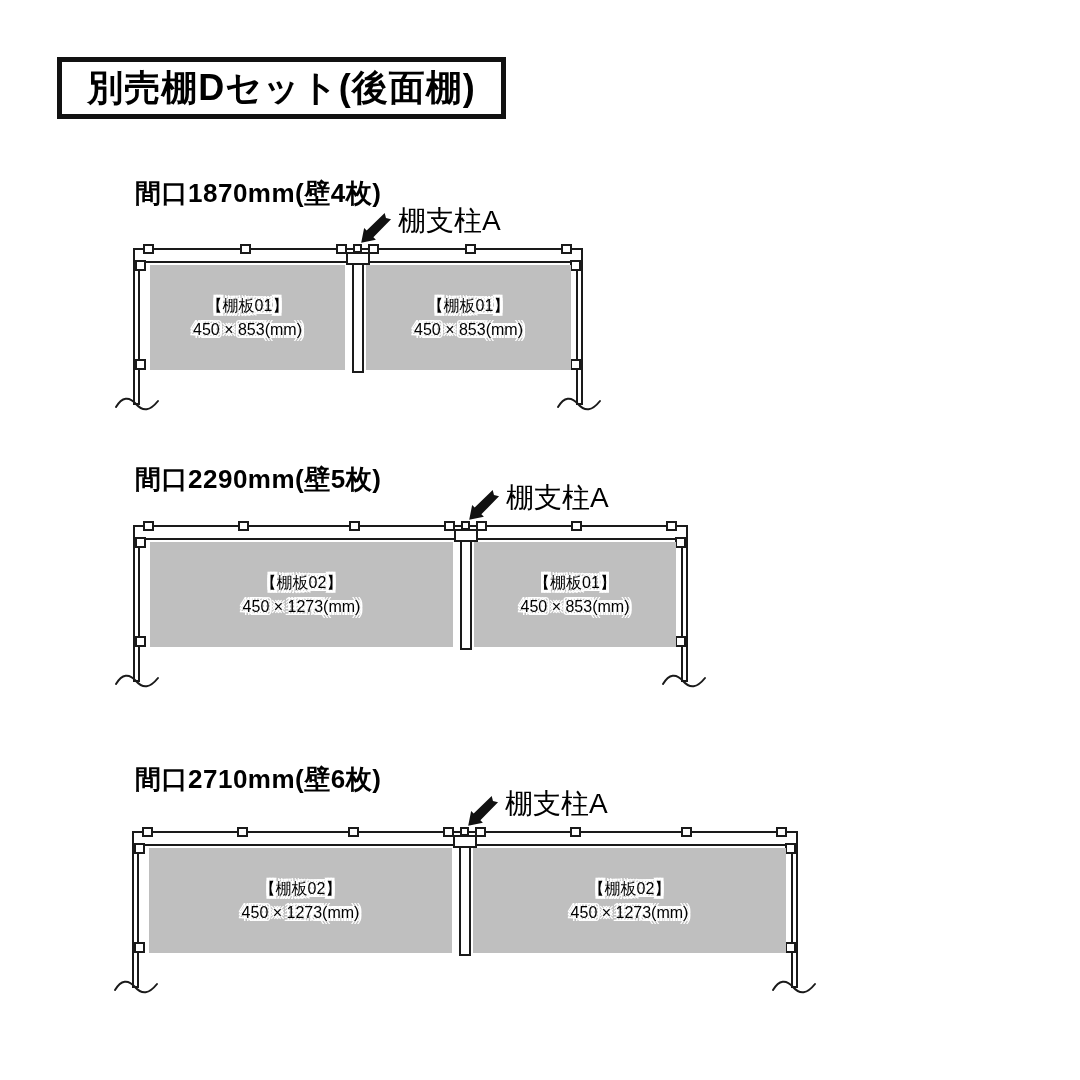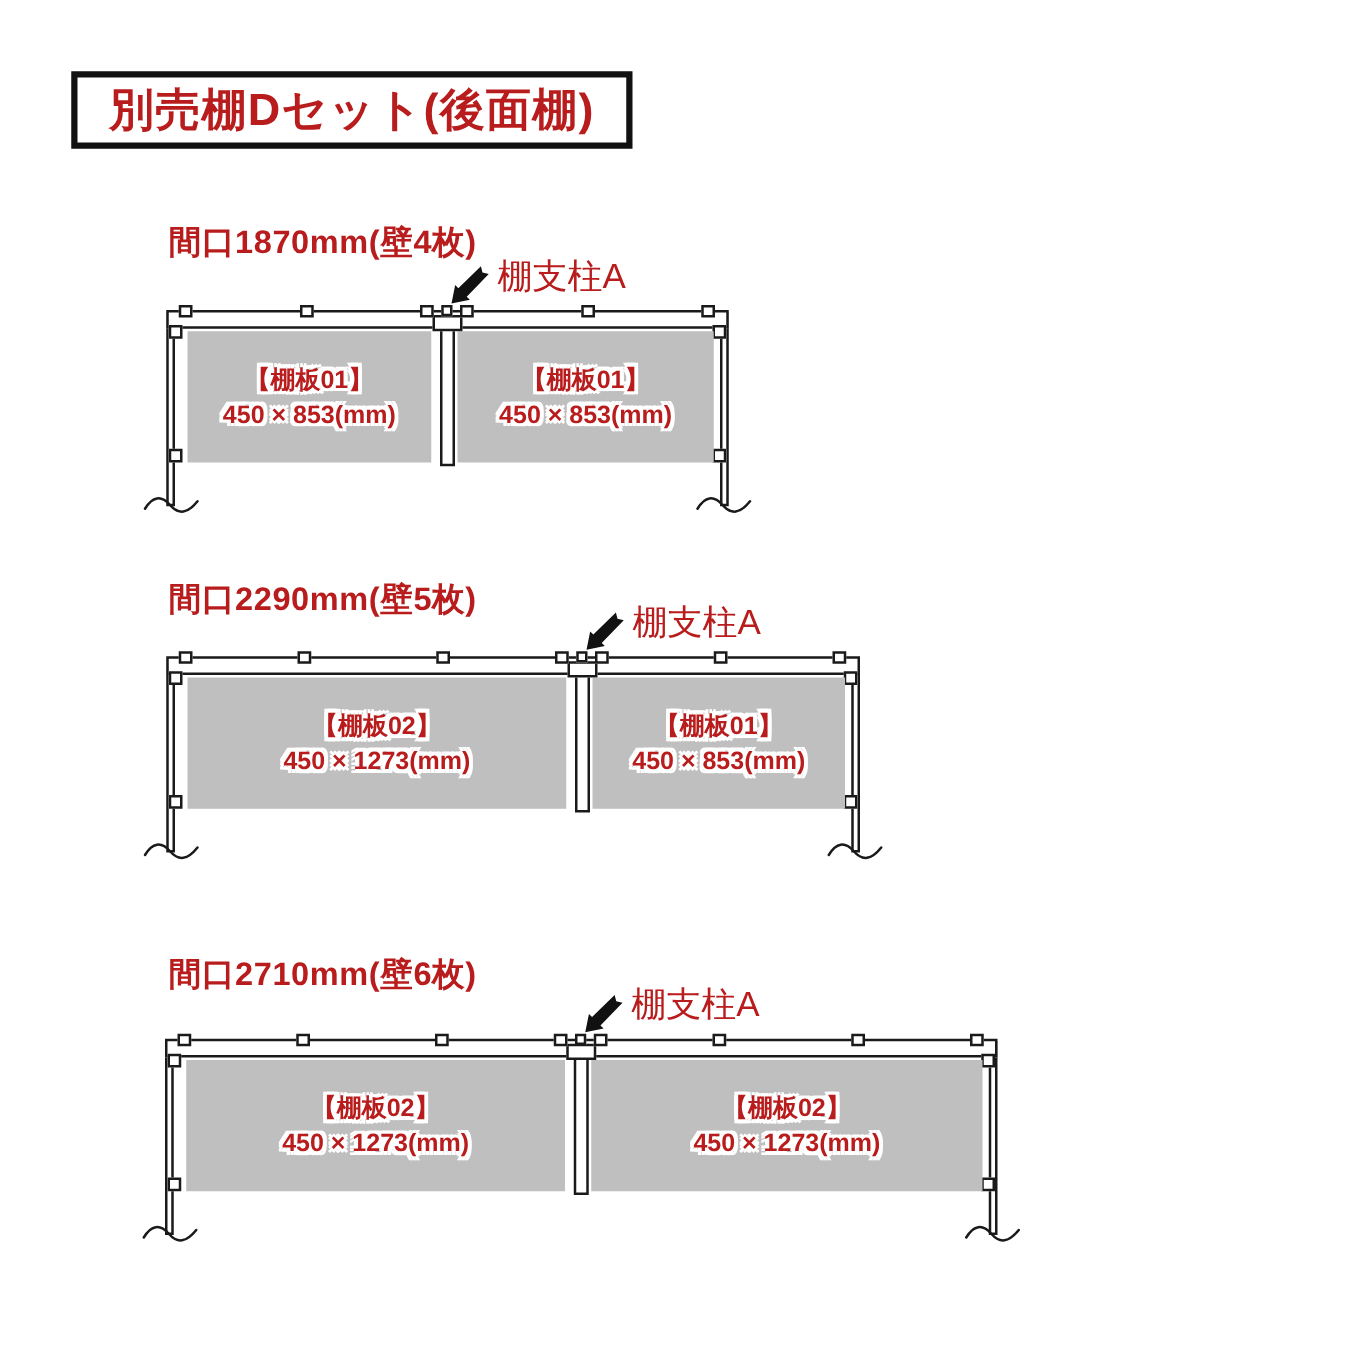--- a/index.html
+++ b/index.html
@@ -1,31 +1,31 @@
 <!DOCTYPE html>
 <html><head>
 <meta charset="utf-8">
 <style>
   html,body{margin:0;padding:0;background:#fff;}
   body{width:1080px;height:1080px;overflow:hidden;}
   .page{position:relative;width:1080px;height:1080px;background:#fff;
-        font-family:"Liberation Sans","DejaVu Sans",sans-serif;color:#b91c1c;}
+        font-family:"Liberation Sans","DejaVu Sans",sans-serif;color:#000000;}
   .title-box{position:absolute;left:57px;top:57px;width:449px;height:62px;
         border:5px solid #111;box-sizing:border-box;display:flex;
         align-items:center;justify-content:center;}
   .title-text{font-size:36px;font-weight:700;letter-spacing:1px;white-space:nowrap;}
   .heading{position:absolute;margin:0;font-size:26px;font-weight:700;
         letter-spacing:.5px;white-space:nowrap;}
   .post-label{position:absolute;font-size:28px;font-weight:400;white-space:nowrap;}
   .arrow{position:absolute;}
   .abs{position:absolute;box-sizing:border-box;}
   .bar,.rail,.tab,.hook,.post,.cap{background:#fff;border:2px solid #1a1a1a;}
   .panel{display:flex;flex-direction:column;align-items:center;
          justify-content:center;gap:6px;}
-  .pline{font-size:20px;font-weight:700;white-space:nowrap;line-height:1.1;
+  .pline{font-size:16px;font-weight:400;white-space:nowrap;line-height:1.1;
       text-shadow:-3px -3px 0 #fff,3px -3px 0 #fff,-3px 3px 0 #fff,3px 3px 0 #fff,
                   -3px 0 0 #fff,3px 0 0 #fff,0 -3px 0 #fff,0 3px 0 #fff;}
   .wavy{border:none;background:transparent;}
 </style>
 </head>
 <body>
 
 <div class="page">
 
   <div class="title-box">

